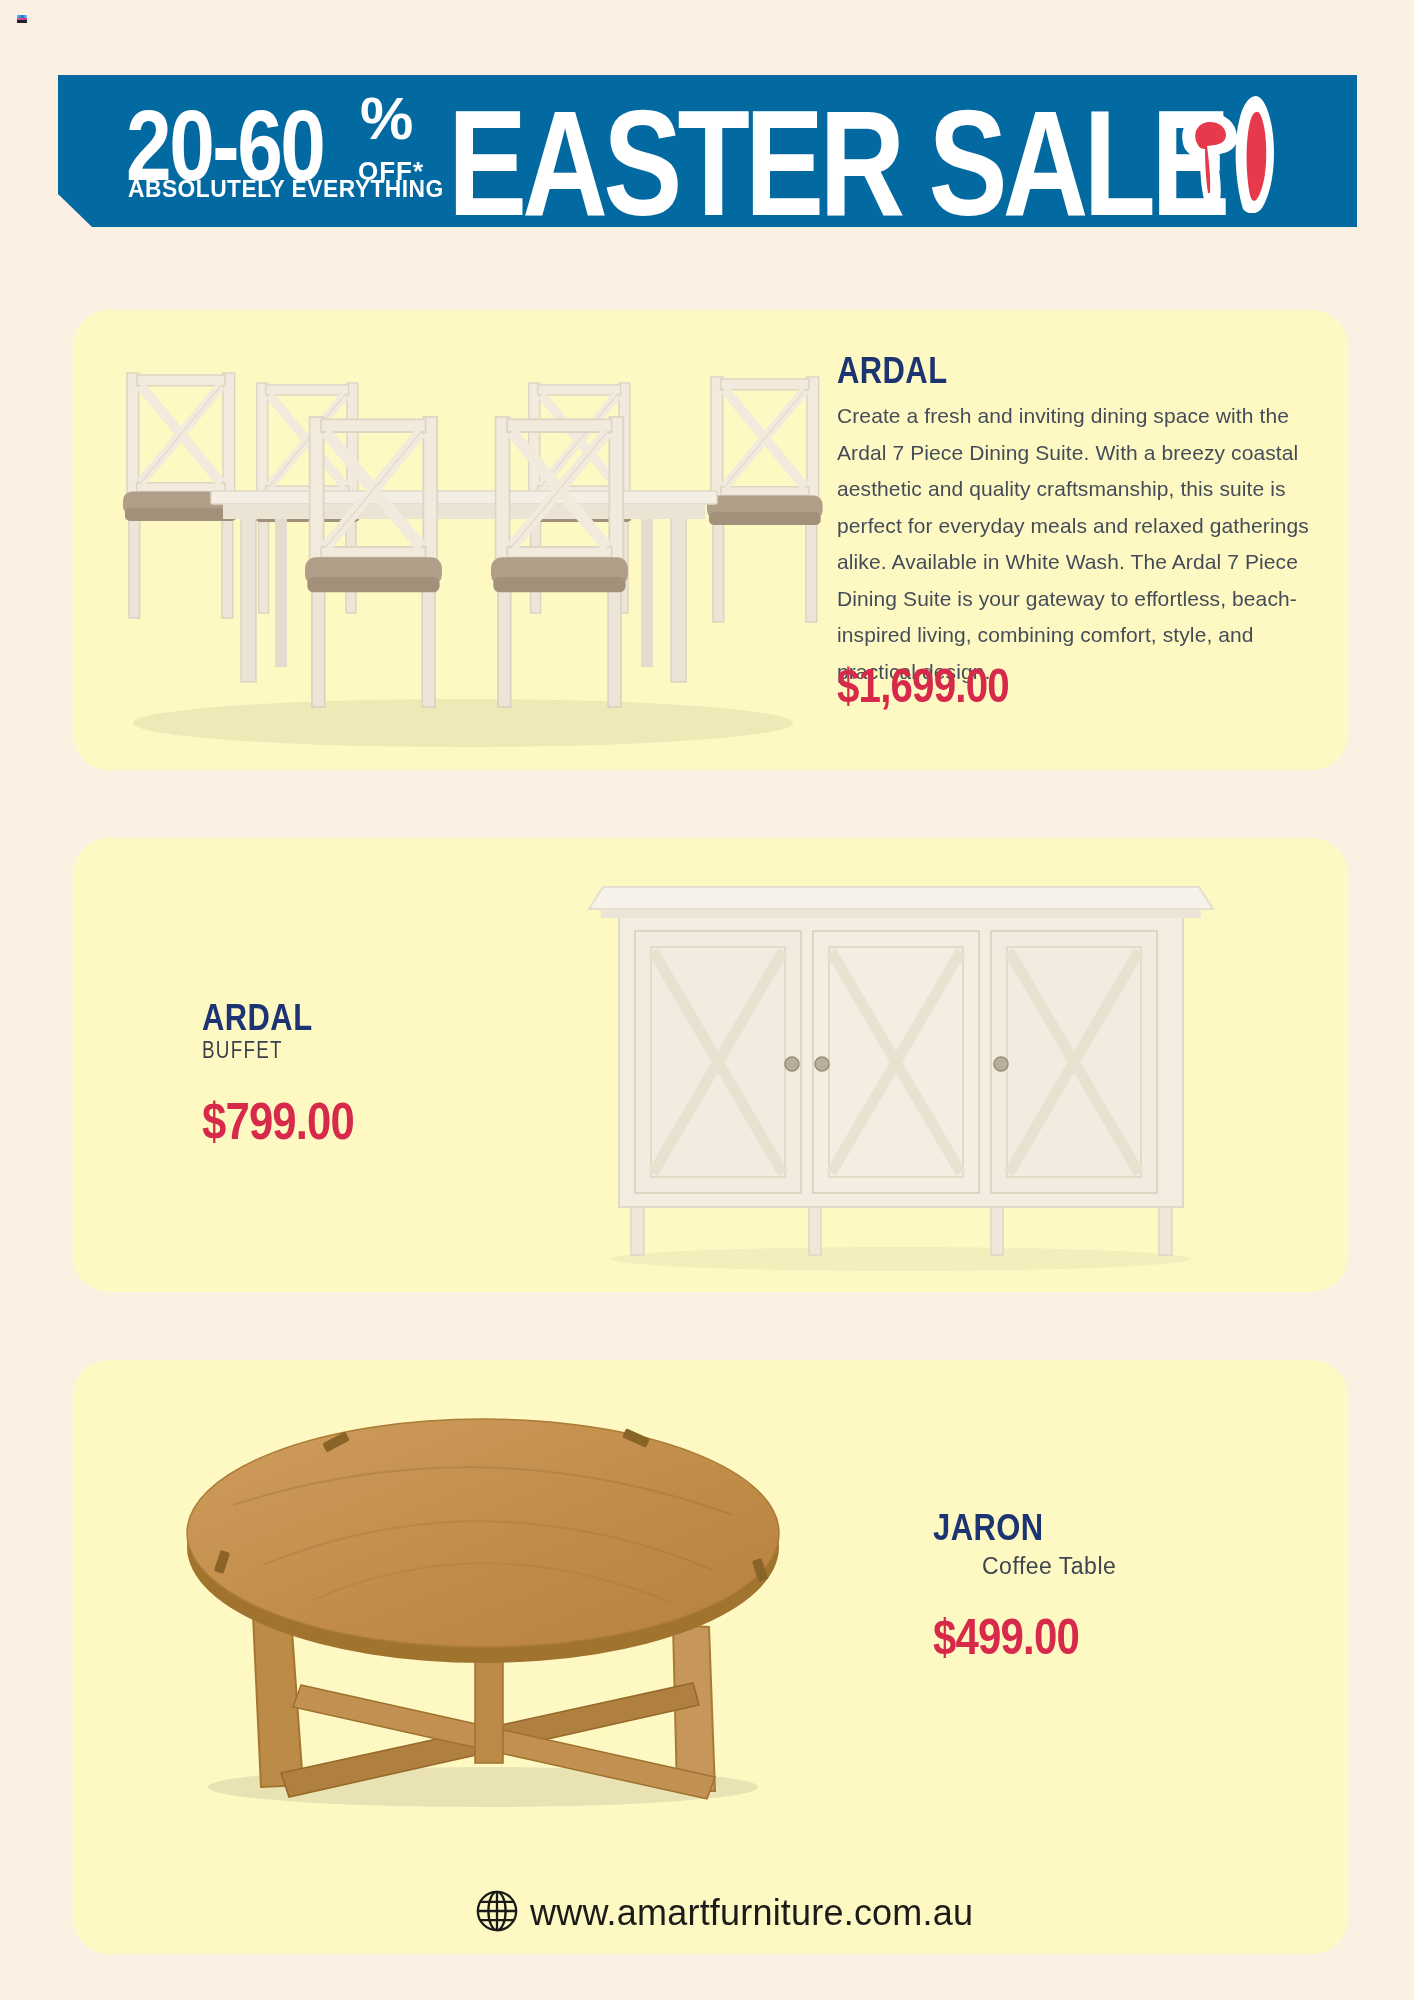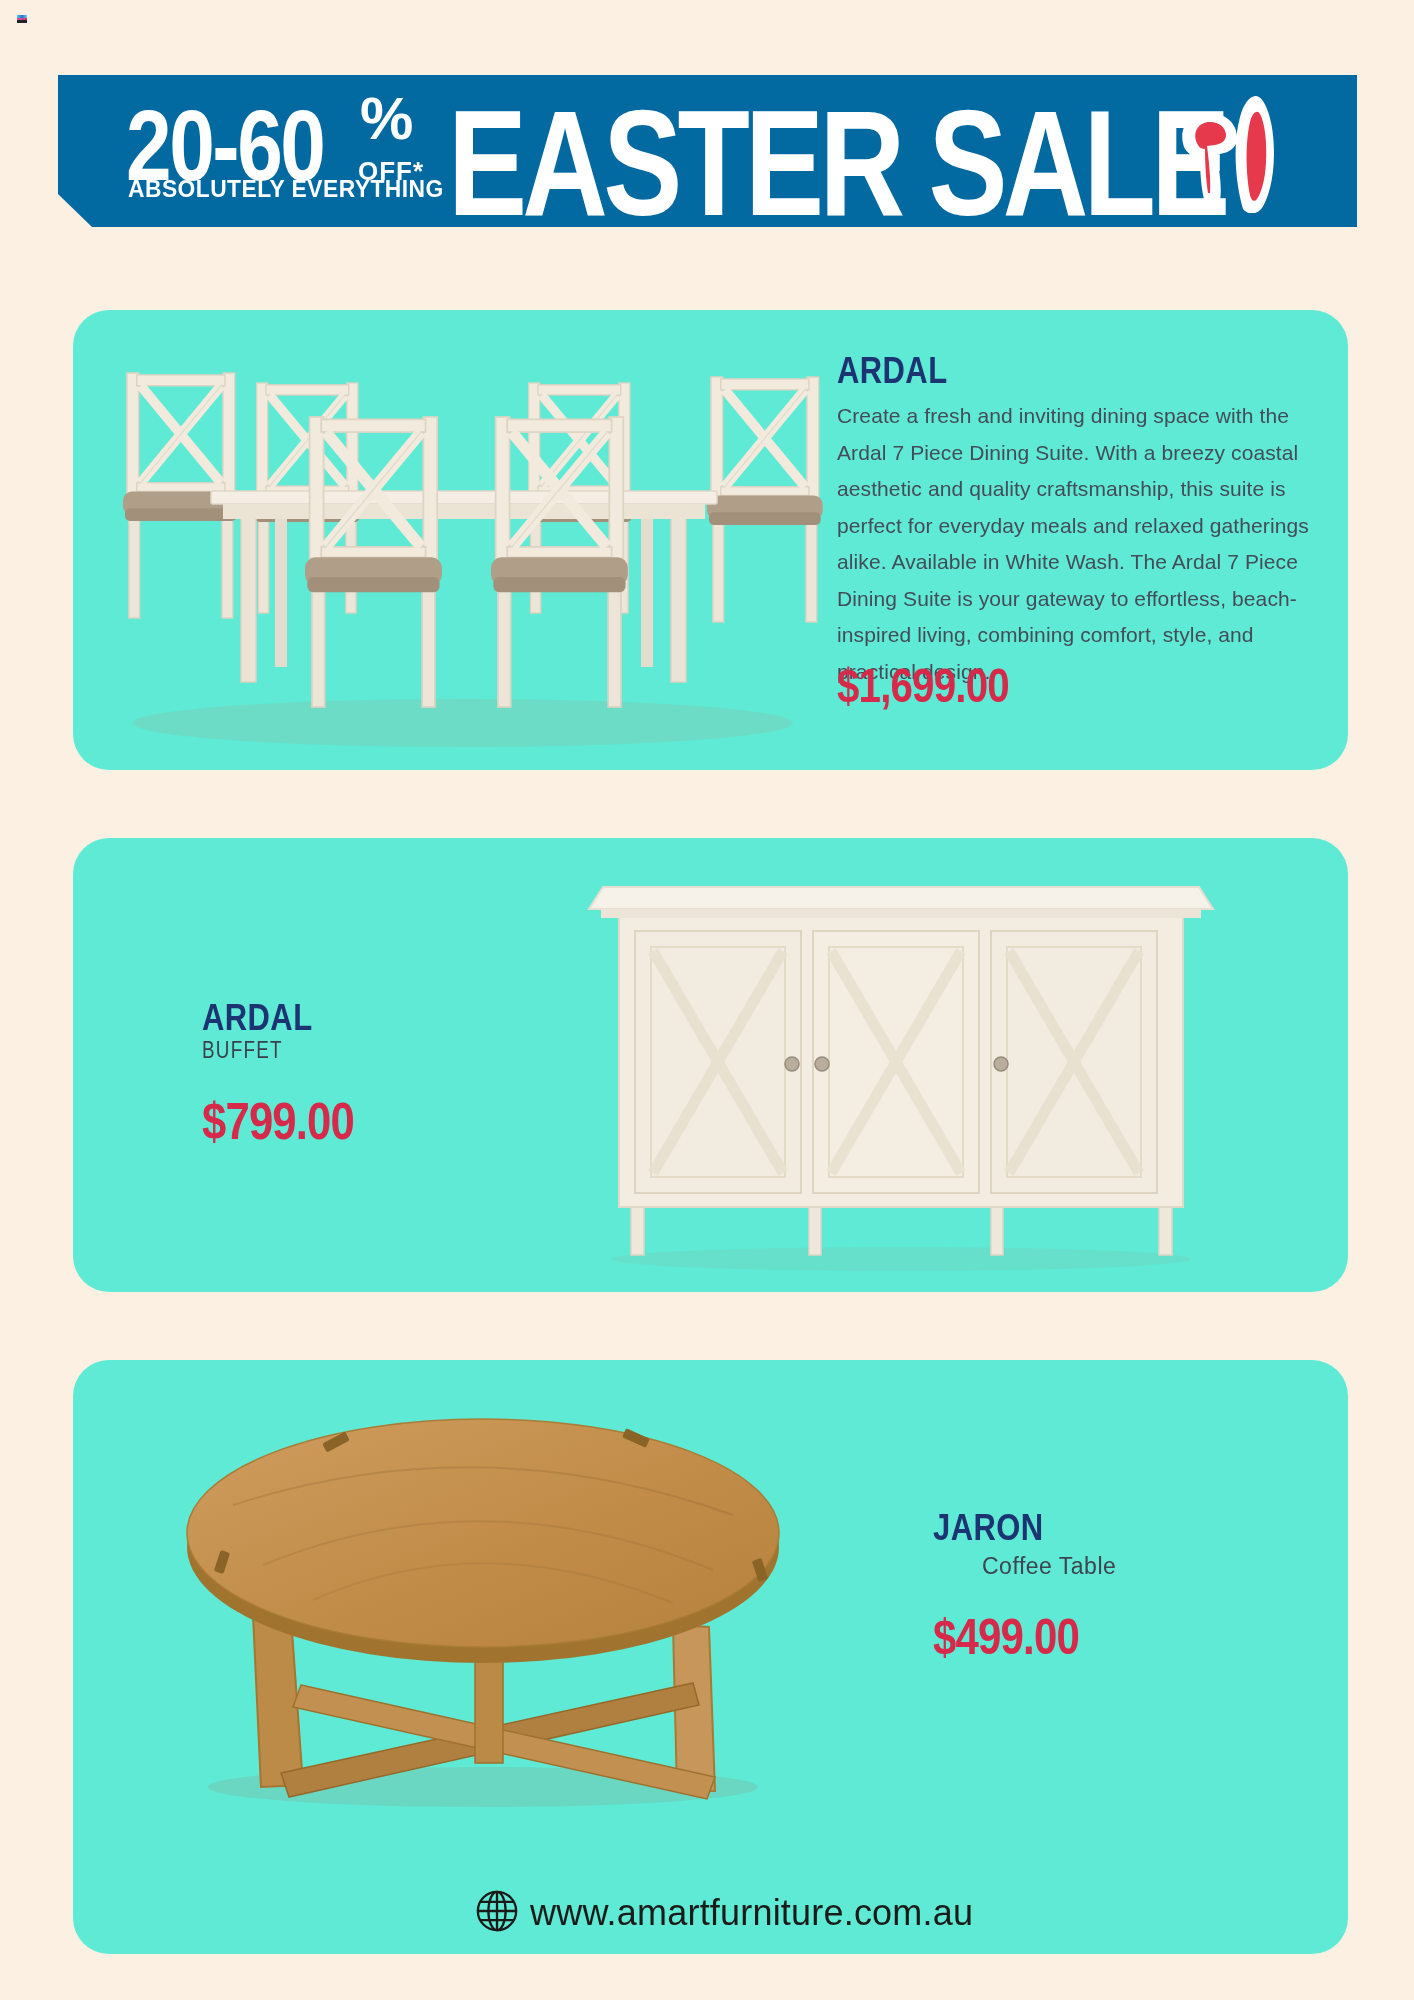--- a/index.html
+++ b/index.html
@@ -21,21 +21,21 @@
                 letter-spacing:-3px;transform:scaleX(0.82);transform-origin:left top;white-space:nowrap;}
   .pct{position:absolute;left:302px;top:14px;font-size:60px;line-height:60px;font-weight:700;}
   .off{position:absolute;left:300px;top:83px;font-size:26px;line-height:26px;font-weight:700;letter-spacing:1px;}
   .absolutely{position:absolute;left:70px;top:101px;font-size:24px;line-height:26px;font-weight:700;
               letter-spacing:0.5px;transform:scaleX(0.95);transform-origin:left top;white-space:nowrap;}
   .easter{position:absolute;left:390px;top:8px;font-size:150px;line-height:160px;font-weight:700;
           letter-spacing:-6px;transform:scaleX(0.79);transform-origin:left top;white-space:nowrap;}
   .bunny{position:absolute;left:1122px;top:16px;width:108px;height:122px;}
 
   
-  .card{position:absolute;left:73px;width:1275px;background:#5eead4;border-radius:36px;}
+  .card{position:absolute;left:73px;width:1275px;background:#fef9c3;border-radius:36px;}
   .card1{top:310px;height:460px;}
   .card2{top:838px;height:454px;}
   .card3{top:1360px;height:594px;}
 
   .p-title{position:absolute;font-size:36px;line-height:40px;font-weight:700;color:#1c3472;
            letter-spacing:0.5px;transform:scaleX(0.86);transform-origin:left top;white-space:nowrap;}
   .p-sub-caps{position:absolute;font-size:23px;line-height:26px;font-weight:400;color:#3a404b;
            letter-spacing:1.5px;transform:scaleX(0.82);transform-origin:left top;white-space:nowrap;}
   .p-sub{position:absolute;font-size:23px;line-height:26px;font-weight:400;color:#3e4450;
            letter-spacing:0.5px;white-space:nowrap;}

